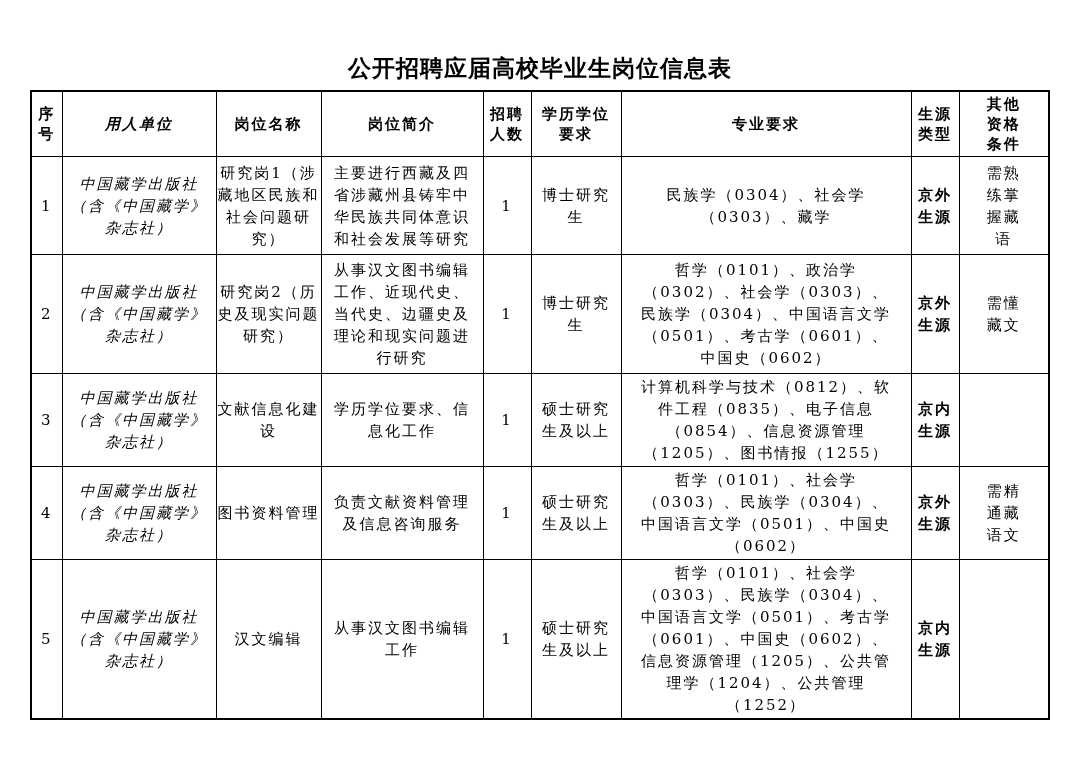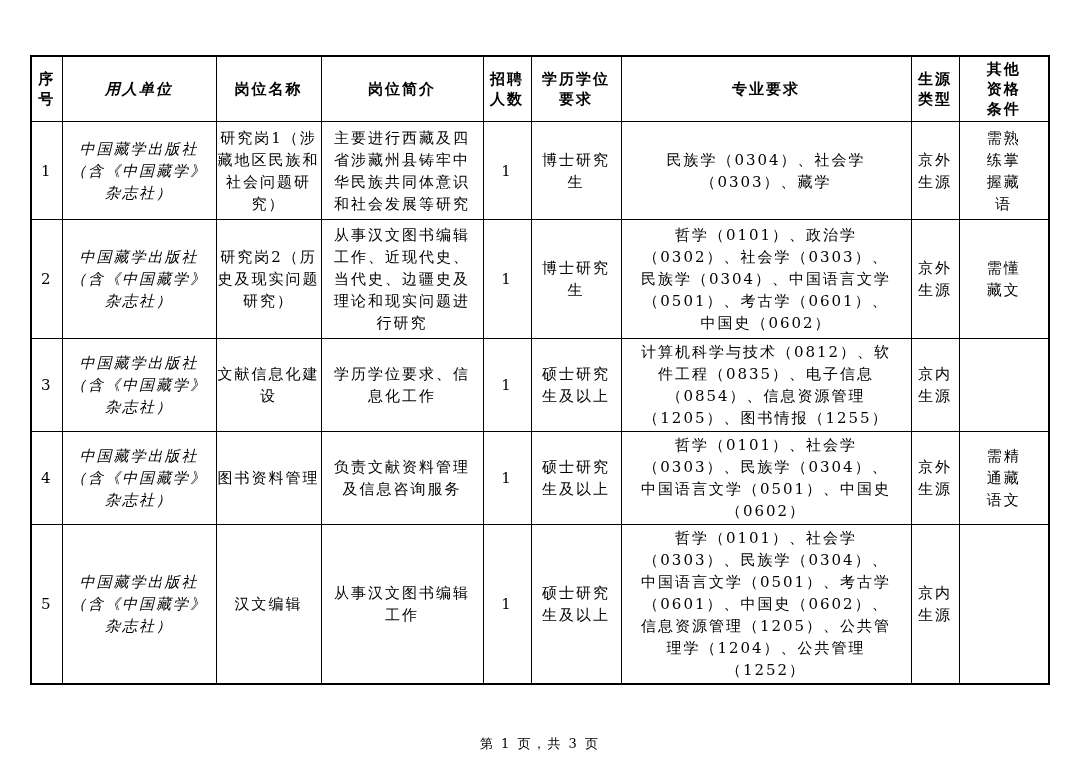--- a/index.html
+++ b/index.html
@@ -44,35 +44,36 @@
     font-weight: bold;
     line-height: 20px;
   }
   .c-seq  { padding: 2px 2px; }
   .c-emp  { padding: 12px 8px; font-style: italic; }
   .c-pos  { padding: 2px 0; }
   .c-desc { padding: 4px 8px; }
   .c-cnt  { padding: 2px 2px; }
   .c-edu  { padding: 2px 4px; }
   .c-maj  { padding: 2px 16px; }
-  .c-src  { padding: 2px 2px; }
+  .c-src  { padding: 2px 2px; font-weight: bold; }
   .c-oth  { padding: 2px 20px; }
   .footer {
     margin-top: 50px;
     text-align: center;
     font-size: 13px;
     letter-spacing: 2px;
   }
 </style>
 </head>
 <body>
 
 <div class="page">
 
   <div class="title-block">
+    <div>公开招聘应届高校毕业生岗位信息表</div>
   </div>
 
   <table class="job-table">
     <colgroup>
       <col style="width:31px">
         <col style="width:154px">
         <col style="width:105px">
       <col style="width:162px">
         <col style="width:48px">
         <col style="width:90px">

